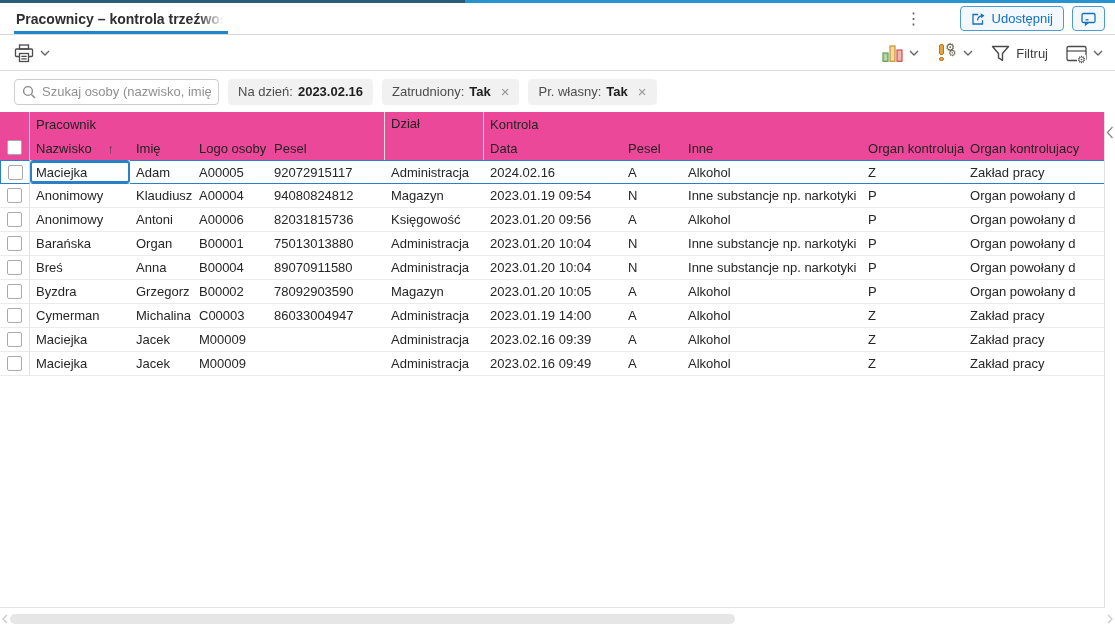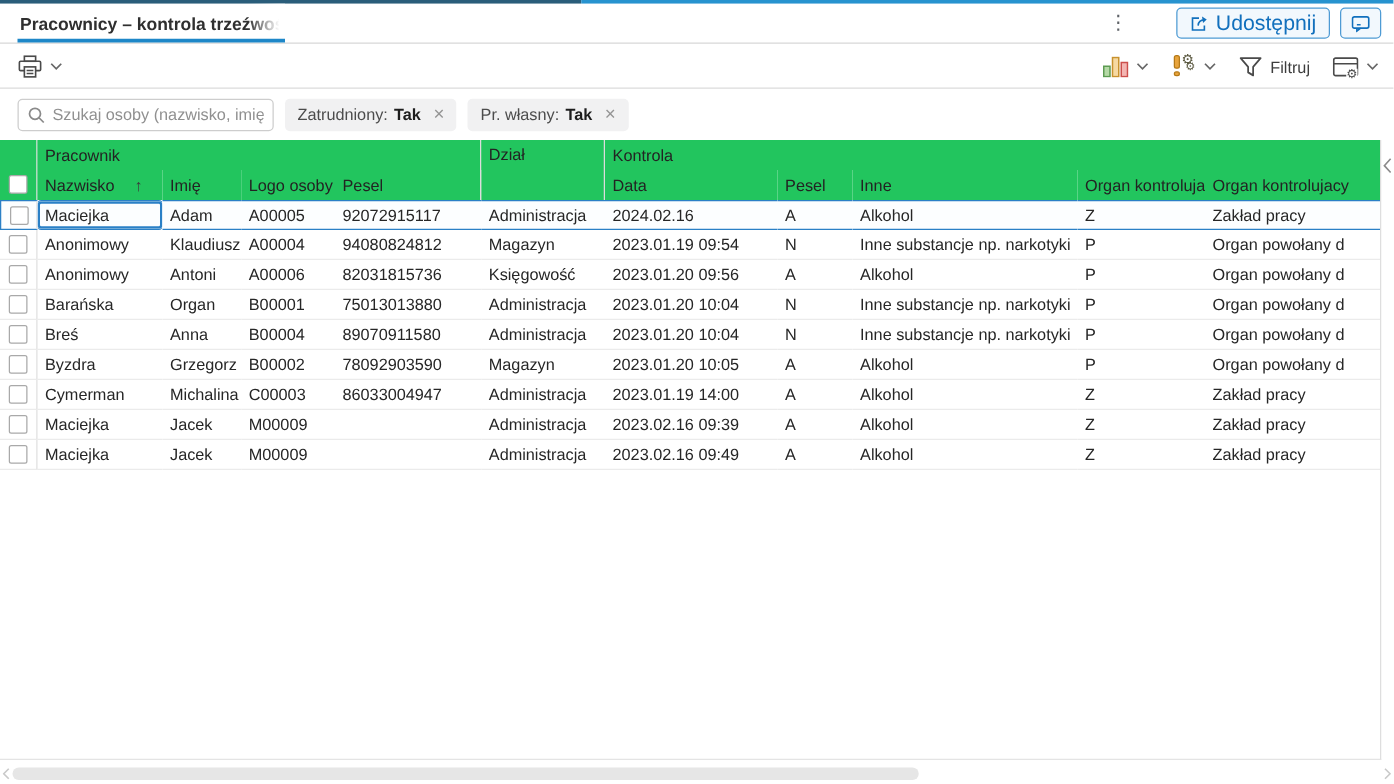--- a/index.html
+++ b/index.html
@@ -13,21 +13,21 @@
   .strip-right { flex:1; background:#2793cf; }
 
   
   .tabbar { position:absolute; top:3px; left:0; right:0; height:32px; border-bottom:1px solid #d8d8d8; display:flex; align-items:center; background:#fff; }
   .tab { position:relative; height:100%; margin-left:16px; display:flex; align-items:center; }
   .tab-label { font-weight:700; font-size:14px; color:#2f2f2f; max-width:212px; white-space:nowrap; overflow:hidden; position:relative; }
   .tab-fade { position:absolute; right:0; top:0; bottom:0; width:30px; background:linear-gradient(to right, rgba(255,255,255,0), #fff 85%); }
   .tab-underline { position:absolute; left:-2px; bottom:0; width:214px; height:3px; background:#1e87c8; }
   .tabbar-right { margin-left:auto; display:flex; align-items:center; padding-right:10px; }
   .kebab { color:#5f6368; font-size:16px; line-height:1; margin-right:38px; cursor:pointer; letter-spacing:0; }
-  .btn { height:25px; border:1px solid #4e9bd4; border-radius:4px; background:#f2f8fd; color:#1270bd; display:flex; align-items:center; gap:6px; padding:0 10px; font-size:17px; font-family:inherit; cursor:pointer; }
+  .btn { height:25px; border:1px solid #4e9bd4; border-radius:4px; background:#f2f8fd; color:#1270bd; display:flex; align-items:center; gap:6px; padding:0 10px; font-size:13px; font-family:inherit; cursor:pointer; }
   .btn + .btn { margin-left:8px; }
   .btn.icon-only { width:33px; justify-content:center; padding:0; }
 
   
   .toolbar { position:absolute; top:36px; left:0; right:0; height:35px; border-bottom:1px solid #dcdcdc; display:flex; align-items:center; padding:0 12px 0 14px; background:#fff; }
   .tool { display:flex; align-items:center; gap:6px; cursor:pointer; }
   .toolbar-right { margin-left:auto; display:flex; align-items:center; gap:18px; }
   .filtruj-label { color:#3d3d3d;text-align:center; }
   .alert-ico { position:relative; width:20px; height:18px; }
   .alert-bang { position:absolute; left:2px; top:0; width:5px; height:11px; background:#e8a43c; border:1px solid #b57917; border-radius:2px; }
@@ -43,21 +43,21 @@
   .searchbox input { border:none; outline:none; flex:1; min-width:0; font-size:13px; font-family:inherit; color:#555; background:transparent; }
   .searchbox input::placeholder { color:#909090; opacity:1; }
   .chip { background:#f1f1f2; border-radius:4px; height:26px; display:inline-flex; align-items:center; padding:0 10px; gap:5px; color:#4c4c4c; white-space:nowrap; cursor:default; }
   .chip b { color:#1d1d1d; }
   .chip .x { color:#949494; font-size:15px; line-height:1; margin-left:5px; cursor:pointer; }
 
   
   .gridwrap { position:absolute; top:112px; left:0; width:1105px; height:496px; border-right:1px solid #dedede; border-bottom:1px solid #e4e4e4; overflow:hidden; }
   table { border-collapse:separate; border-spacing:0; table-layout:fixed; width:1105px; }
   th, td { text-align:left; white-space:nowrap; overflow:hidden; padding:0 6px; font-weight:400; }
-  thead th { background:#22c55e; color:#232323; height:24px; }
+  thead th { background:#ec4899; color:#232323; height:24px; }
   thead .grp { vertical-align:middle; }
   thead th.cbcol, tbody td.cbcol { border-right:1px solid #e0e0e0; text-align:center; padding:0; }
   thead th.gb { border-right:1px solid #dcdcdc; }
   thead th.dzial-th { vertical-align:top; padding-top:4px;margin-top:36px; }
   thead th.cb-span { vertical-align:bottom; padding-bottom:5px; }
   .thflex { display:flex; align-items:center; }
   .sort-arrow { margin-left:auto; padding-right:10px; color:#3c3c3c; font-size:13px; }
   tbody td { height:24px; border-bottom:1px solid #ebebeb; color:#262626; }
   tbody tr:first-child td { border-top:1px solid #2a80c6; border-bottom:1px solid #2a80c6; background:#fcfeff; }
   tbody tr:first-child td:first-child { border-left:1px solid #2a80c6; }
@@ -185,20 +185,24 @@
 
   <div class="filterrow">
     <div class="searchbox">
       <span>
         <svg width="14" height="14" viewBox="0 0 14 14">
             <circle cx="6" cy="6" r="4.4" fill="none" stroke="#8a8a8a" stroke-width="1.4"></circle>
             <path d="M9.4 9.4 13 13" stroke="#8a8a8a" stroke-width="1.4"></path>
           </svg>
       </span>
       <input type="text" placeholder="Szukaj osoby (nazwisko, imię, l" style="">
+    </div>
+    <div class="chip">
+      <span>Na dzień:</span>
+      <b>2023.02.16</b>
     </div>
     <div class="chip">
       <span>Zatrudniony:</span>
       <b>Tak</b>
       <span class="x">×</span>
     </div>
     <div class="chip">
       <span>Pr. własny:</span>
       <b>Tak</b>
       <span class="x">×</span>

